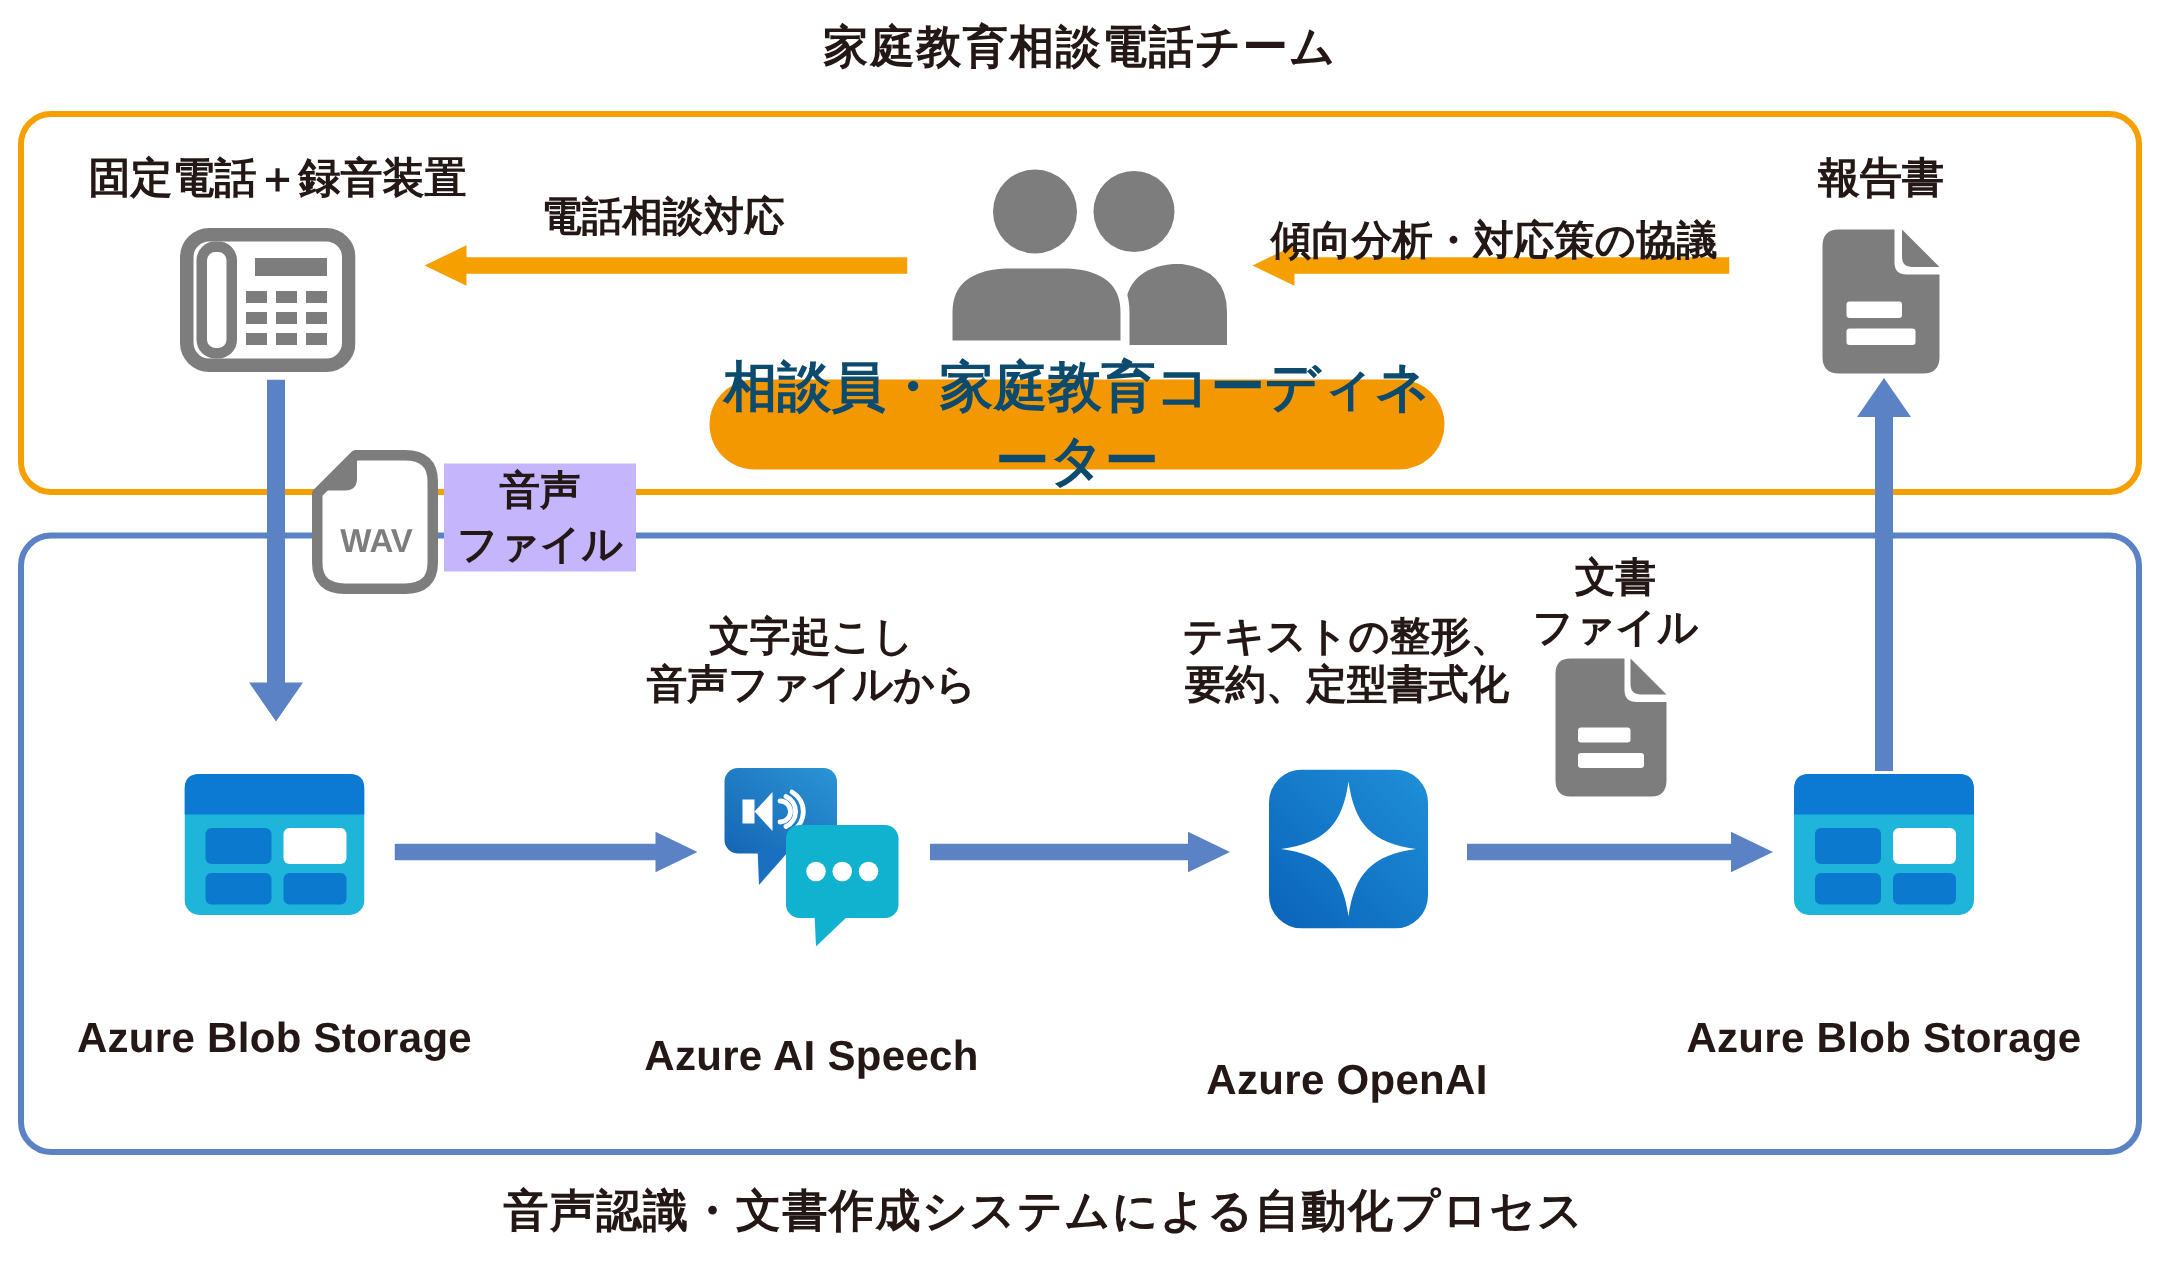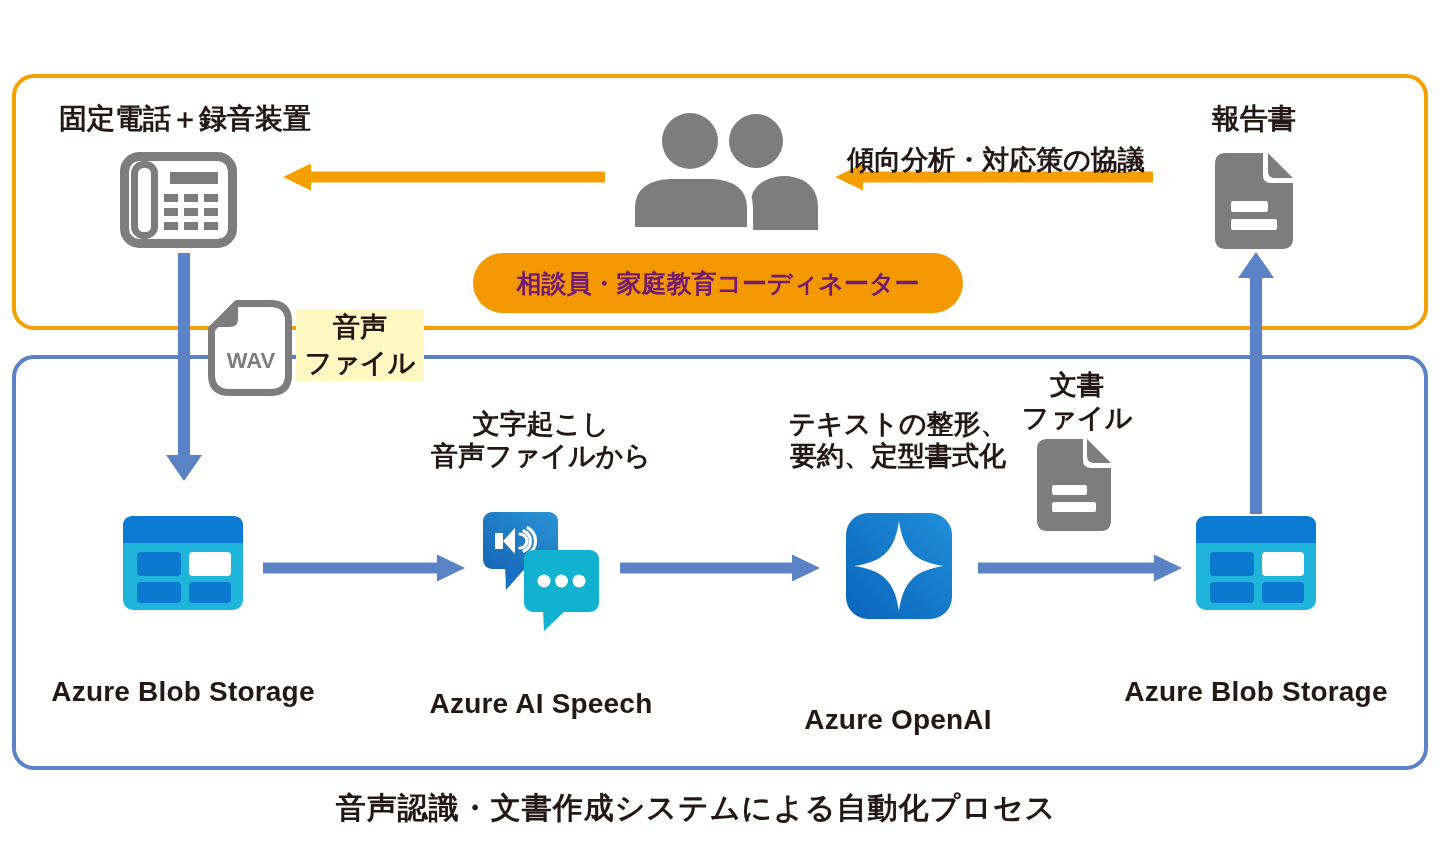--- a/index.html
+++ b/index.html
@@ -8,36 +8,37 @@
     font-family:"Liberation Sans","DejaVu Sans",sans-serif;color:#231815;
   }
   .abs{position:absolute;}
   .label{position:absolute;color:#231815;font-weight:700;text-align:center;line-height:1.26;}
   .title{font-size:30px;font-weight:700;letter-spacing:1px;}
   .box{position:absolute;box-sizing:border-box;border-radius:22px;background:transparent;}
   .orange-box{border:4px solid #F5A000;}
   .blue-box{border:4px solid #5B82C4;}
   .pill{
     position:absolute;background:#F39800;border-radius:31px;
-    font-size:25px;font-weight:700;color:#701a75;text-align:center;
+    font-size:36px;font-weight:700;color:#0c4a6e;text-align:center;
     display:flex;align-items:center;justify-content:center;
   }
   .caption-line{display:block;}
   .node-label{font-size:28px;font-weight:600;letter-spacing:0.2px;}
-  .white-bg{background:#fef9c3;}
+  .white-bg{background:#c4b5fd;}
   svg{display:block;}
 </style>
 </head>
 <body>
 
 <div id="canvas">
 
   <div class="box orange-box" style="left:12px;top:74px;width:1416px;height:256px;"></div>
   <div class="box blue-box" style="left:12px;top:355px;width:1416px;height:415px;"></div>
 
+  <div class="label title" style="left:0;top:13px;width:1440px;">家庭教育相談電話チーム</div>
   <div class="label title" style="left:0;top:789px;width:1392px;">音声認識・文書作成システムによる自動化プロセス</div>
 
   <svg class="abs" style="left:283px;top:162px;" width="322" height="30">
     <polygon points="0,15 28,1.5 28,9.5 322,9.5 322,20.5 28,20.5 28,28.5" fill="#F5A000"></polygon>
   </svg>
 
   <svg class="abs" style="left:835px;top:162px;" width="318" height="30">
     <polygon points="0,15 28,1.5 28,9.5 318,9.5 318,20.5 28,20.5 28,28.5" fill="#F5A000"></polygon>
   </svg>
 
@@ -71,20 +72,21 @@
       <rect x="64" y="42" width="14" height="8" fill="#7D7D7D"></rect>
       <rect x="84" y="42" width="14" height="8" fill="#7D7D7D"></rect>
     <rect x="44" y="56" width="14" height="8" fill="#7D7D7D"></rect>
       <rect x="64" y="56" width="14" height="8" fill="#7D7D7D"></rect>
       <rect x="84" y="56" width="14" height="8" fill="#7D7D7D"></rect>
     <rect x="44" y="70" width="14" height="8" fill="#7D7D7D"></rect>
       <rect x="64" y="70" width="14" height="8" fill="#7D7D7D"></rect>
       <rect x="84" y="70" width="14" height="8" fill="#7D7D7D"></rect>
   </svg>
 
+  <div class="label" style="left:332px;top:127px;width:220px;font-size:27px;">電話相談対応</div>
 
   <svg class="abs" style="left:628px;top:112px;" width="195" height="118">
     <circle cx="128" cy="29" r="27" fill="#7D7D7D"></circle>
     <path d="M 122,118 V 96 Q 122,67 154,64 H 160 Q 190,68 190,96 V 118 Z" fill="#7D7D7D"></path>
     <path d="M 4,118 V 96 Q 4,66 42,64 H 84 Q 122,66 122,96 V 118 Z" fill="#7D7D7D" stroke="#fff" stroke-width="6"></path>
     <circle cx="62" cy="29" r="28" fill="#7D7D7D"></circle>
   </svg>
 
   <div class="label" style="left:835px;top:143px;width:322px;font-size:27px;">傾向分析・対応策の協議</div>
 

